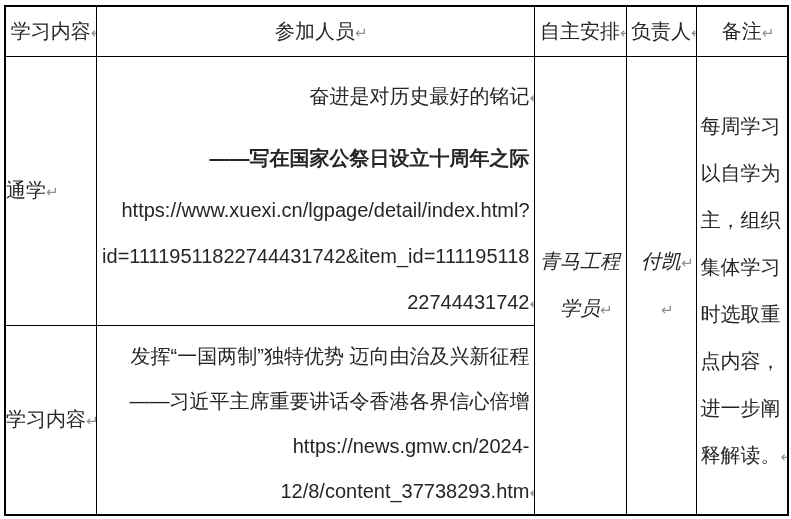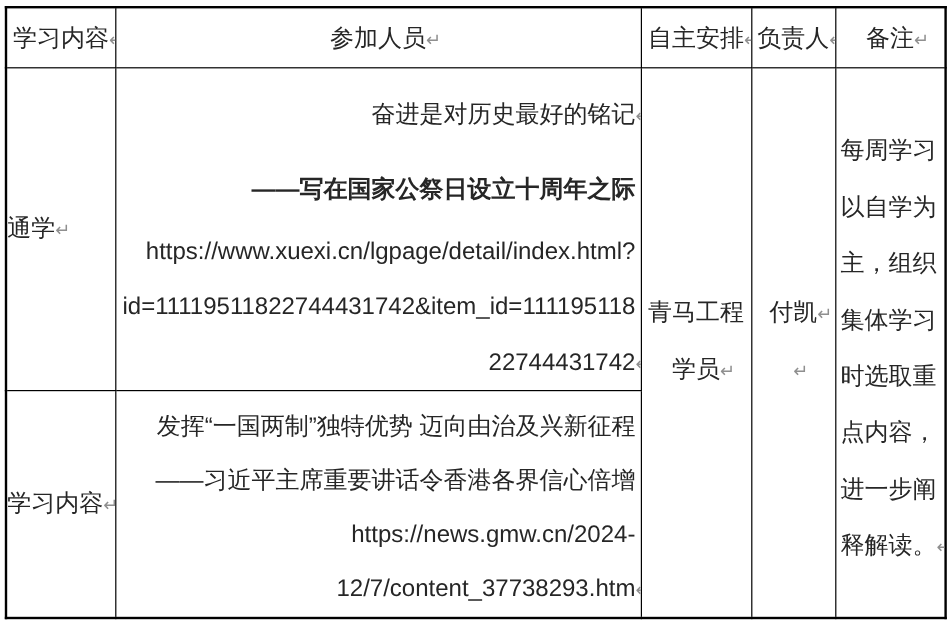--- a/index.html
+++ b/index.html
@@ -63,20 +63,21 @@
     word-wrap: break-word;
   }
   .gap-lg { margin-top: 16px; font-weight: bold; }
   .gap-sm { margin-top: 6px; }
   td.mid-cell {
     text-align: center;
     vertical-align: middle;
     font-size: 20px;
     line-height: 47px;
     padding: 16px 3px;
+    font-style: italic;
   }
   td.notes-cell {
     text-align: left;
     vertical-align: middle;
     font-size: 20px;
     line-height: 47px;
     padding: 11px 3px 0 4px;
     overflow-wrap: break-word;
     word-wrap: break-word;
   }
@@ -146,18 +147,18 @@
       </td>
     </tr>
 
     <tr>
       <td class="form-cell row2-td">
         <span>学习内容</span><span class="pmark">↵</span>
       </td>
       <td class="content-cell r2 row2-td">
         <p class="para"><span>发挥“一国两制”独特优势 迈向由治及兴新征程</span></p>
         <p class="para"><span>——习近平主席重要讲话令香港各界信心倍增</span></p>
-        <p class="para"><span>https://news.gmw.cn/2024-12/7/content_37738293.htm</span><span class="pmark">↵</span></p>
+        <p class="para"><span>https://news.gmw.cn/2024-12/8/content_37738293.htm</span><span class="pmark">↵</span></p>
       </td>
     </tr>
   </tbody>
     </table>
 </div>
 
 </body></html>

